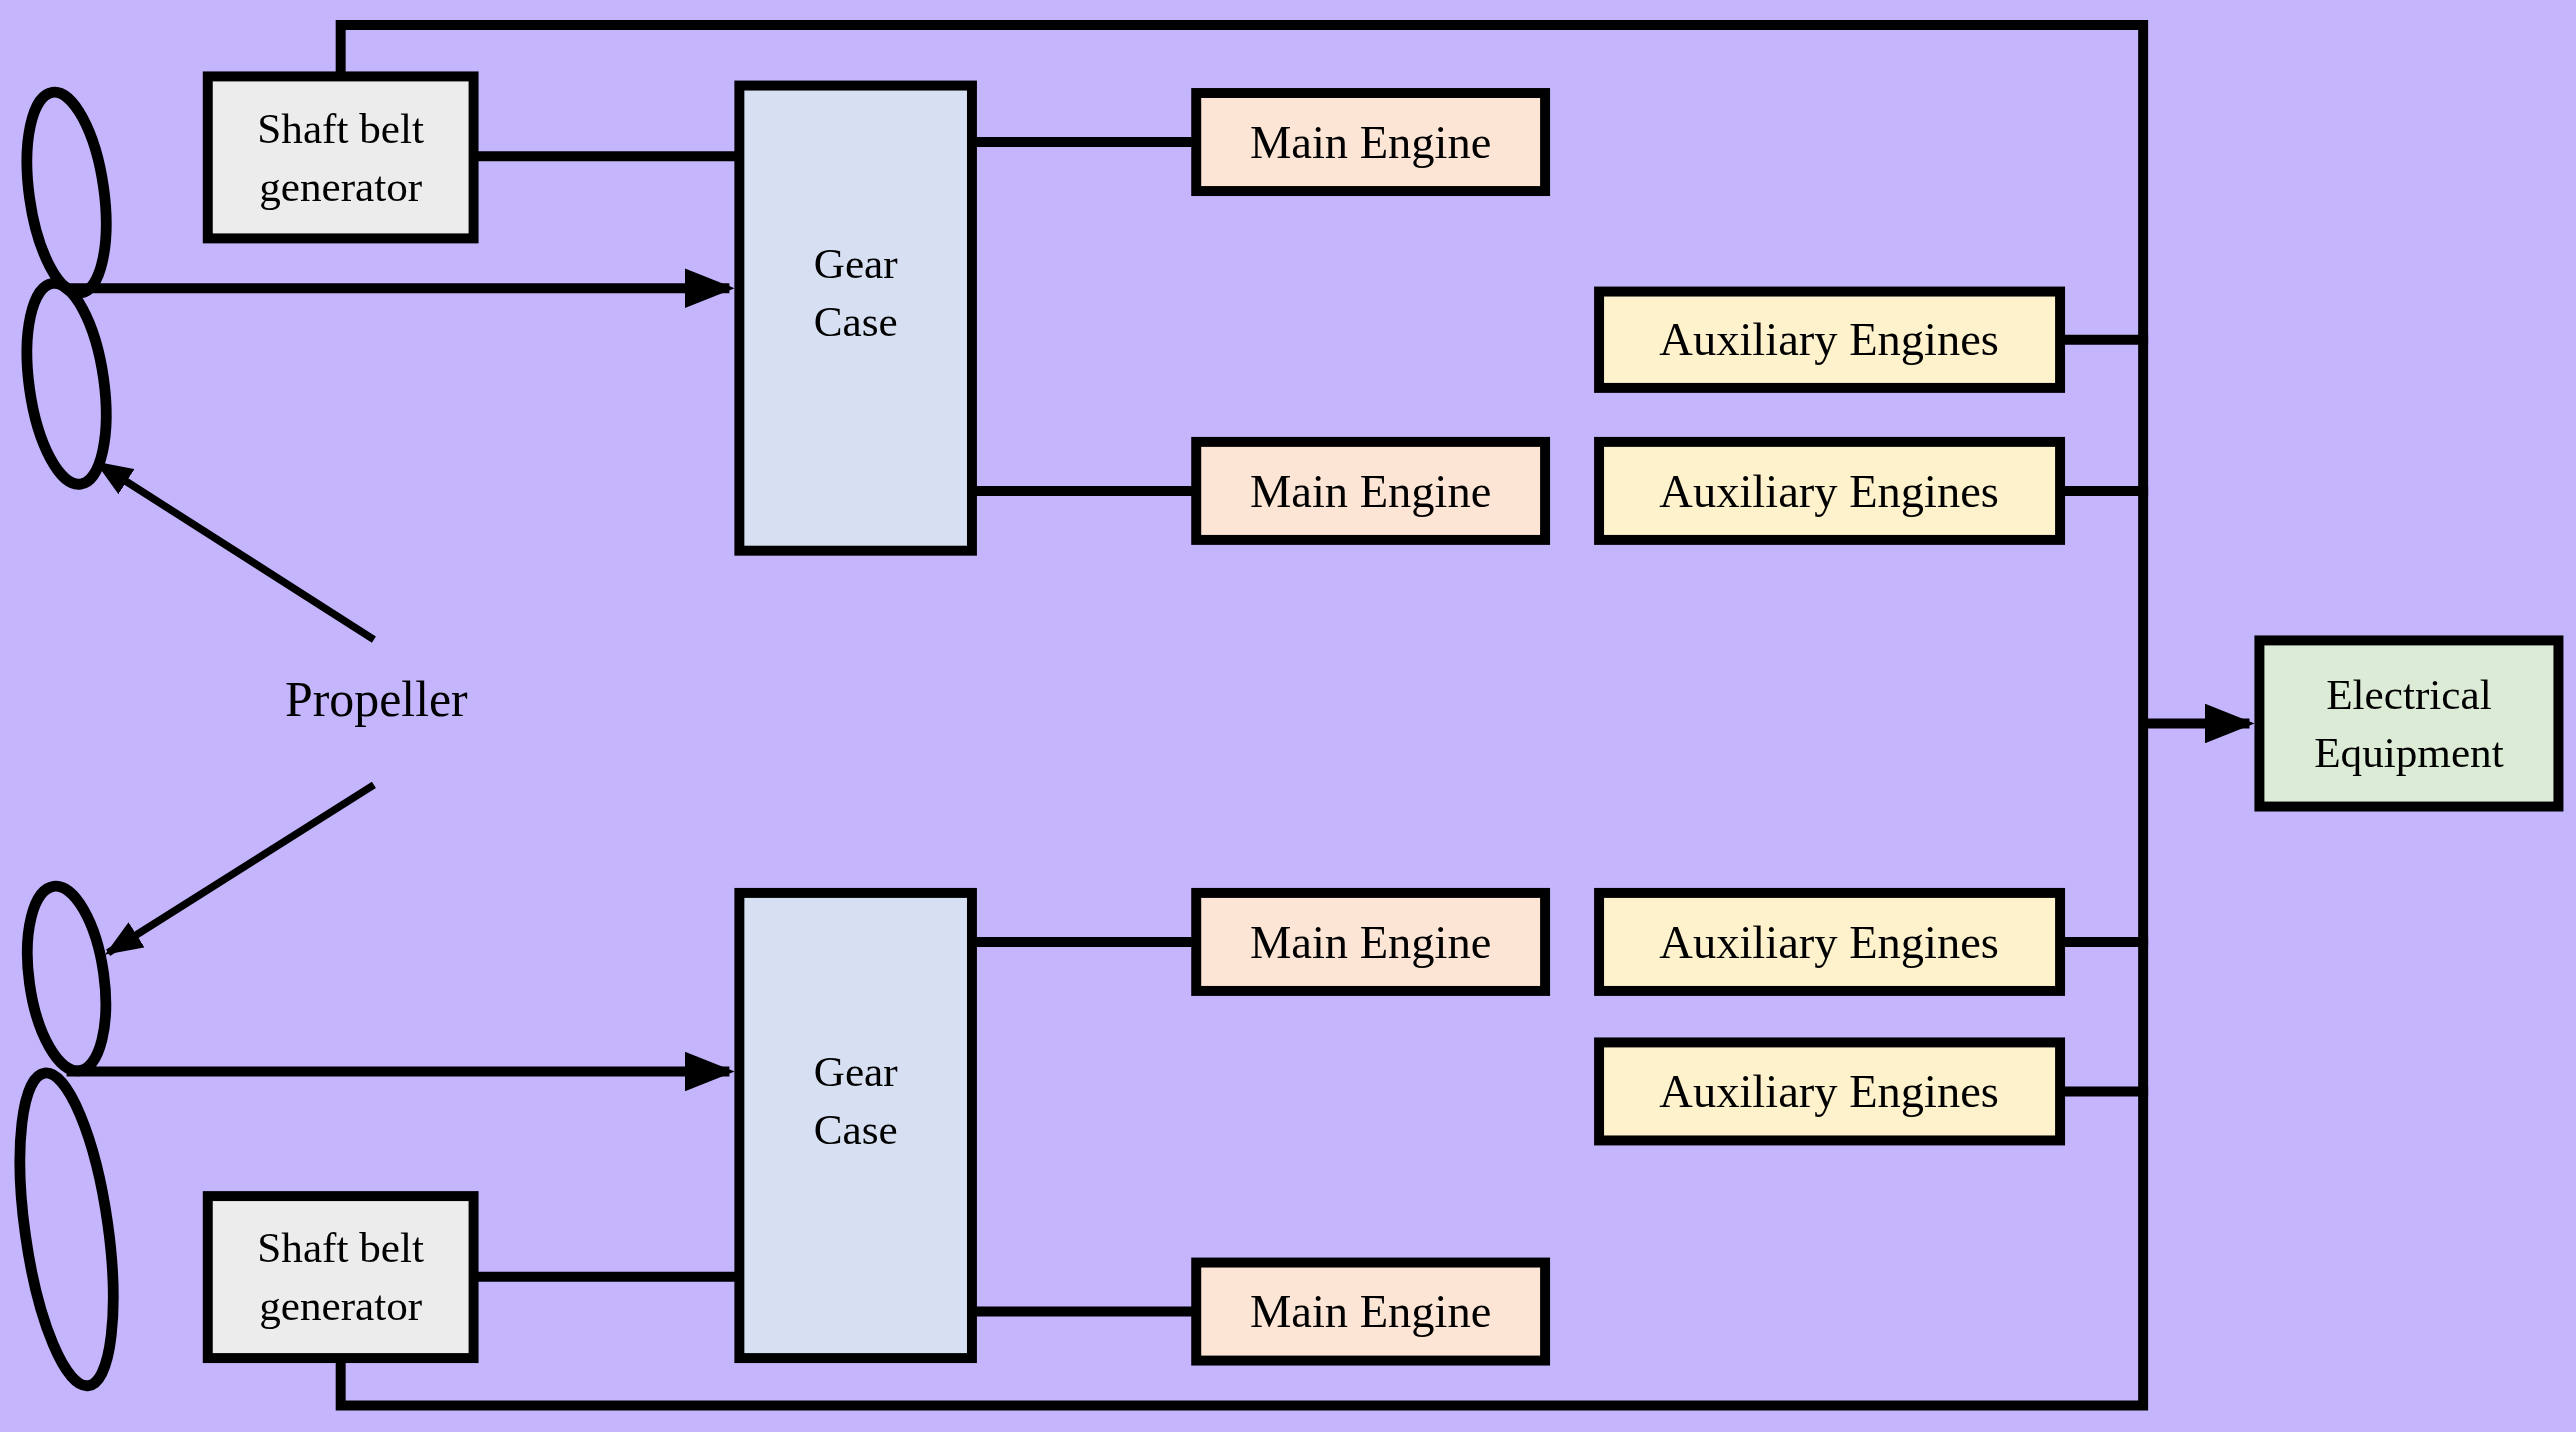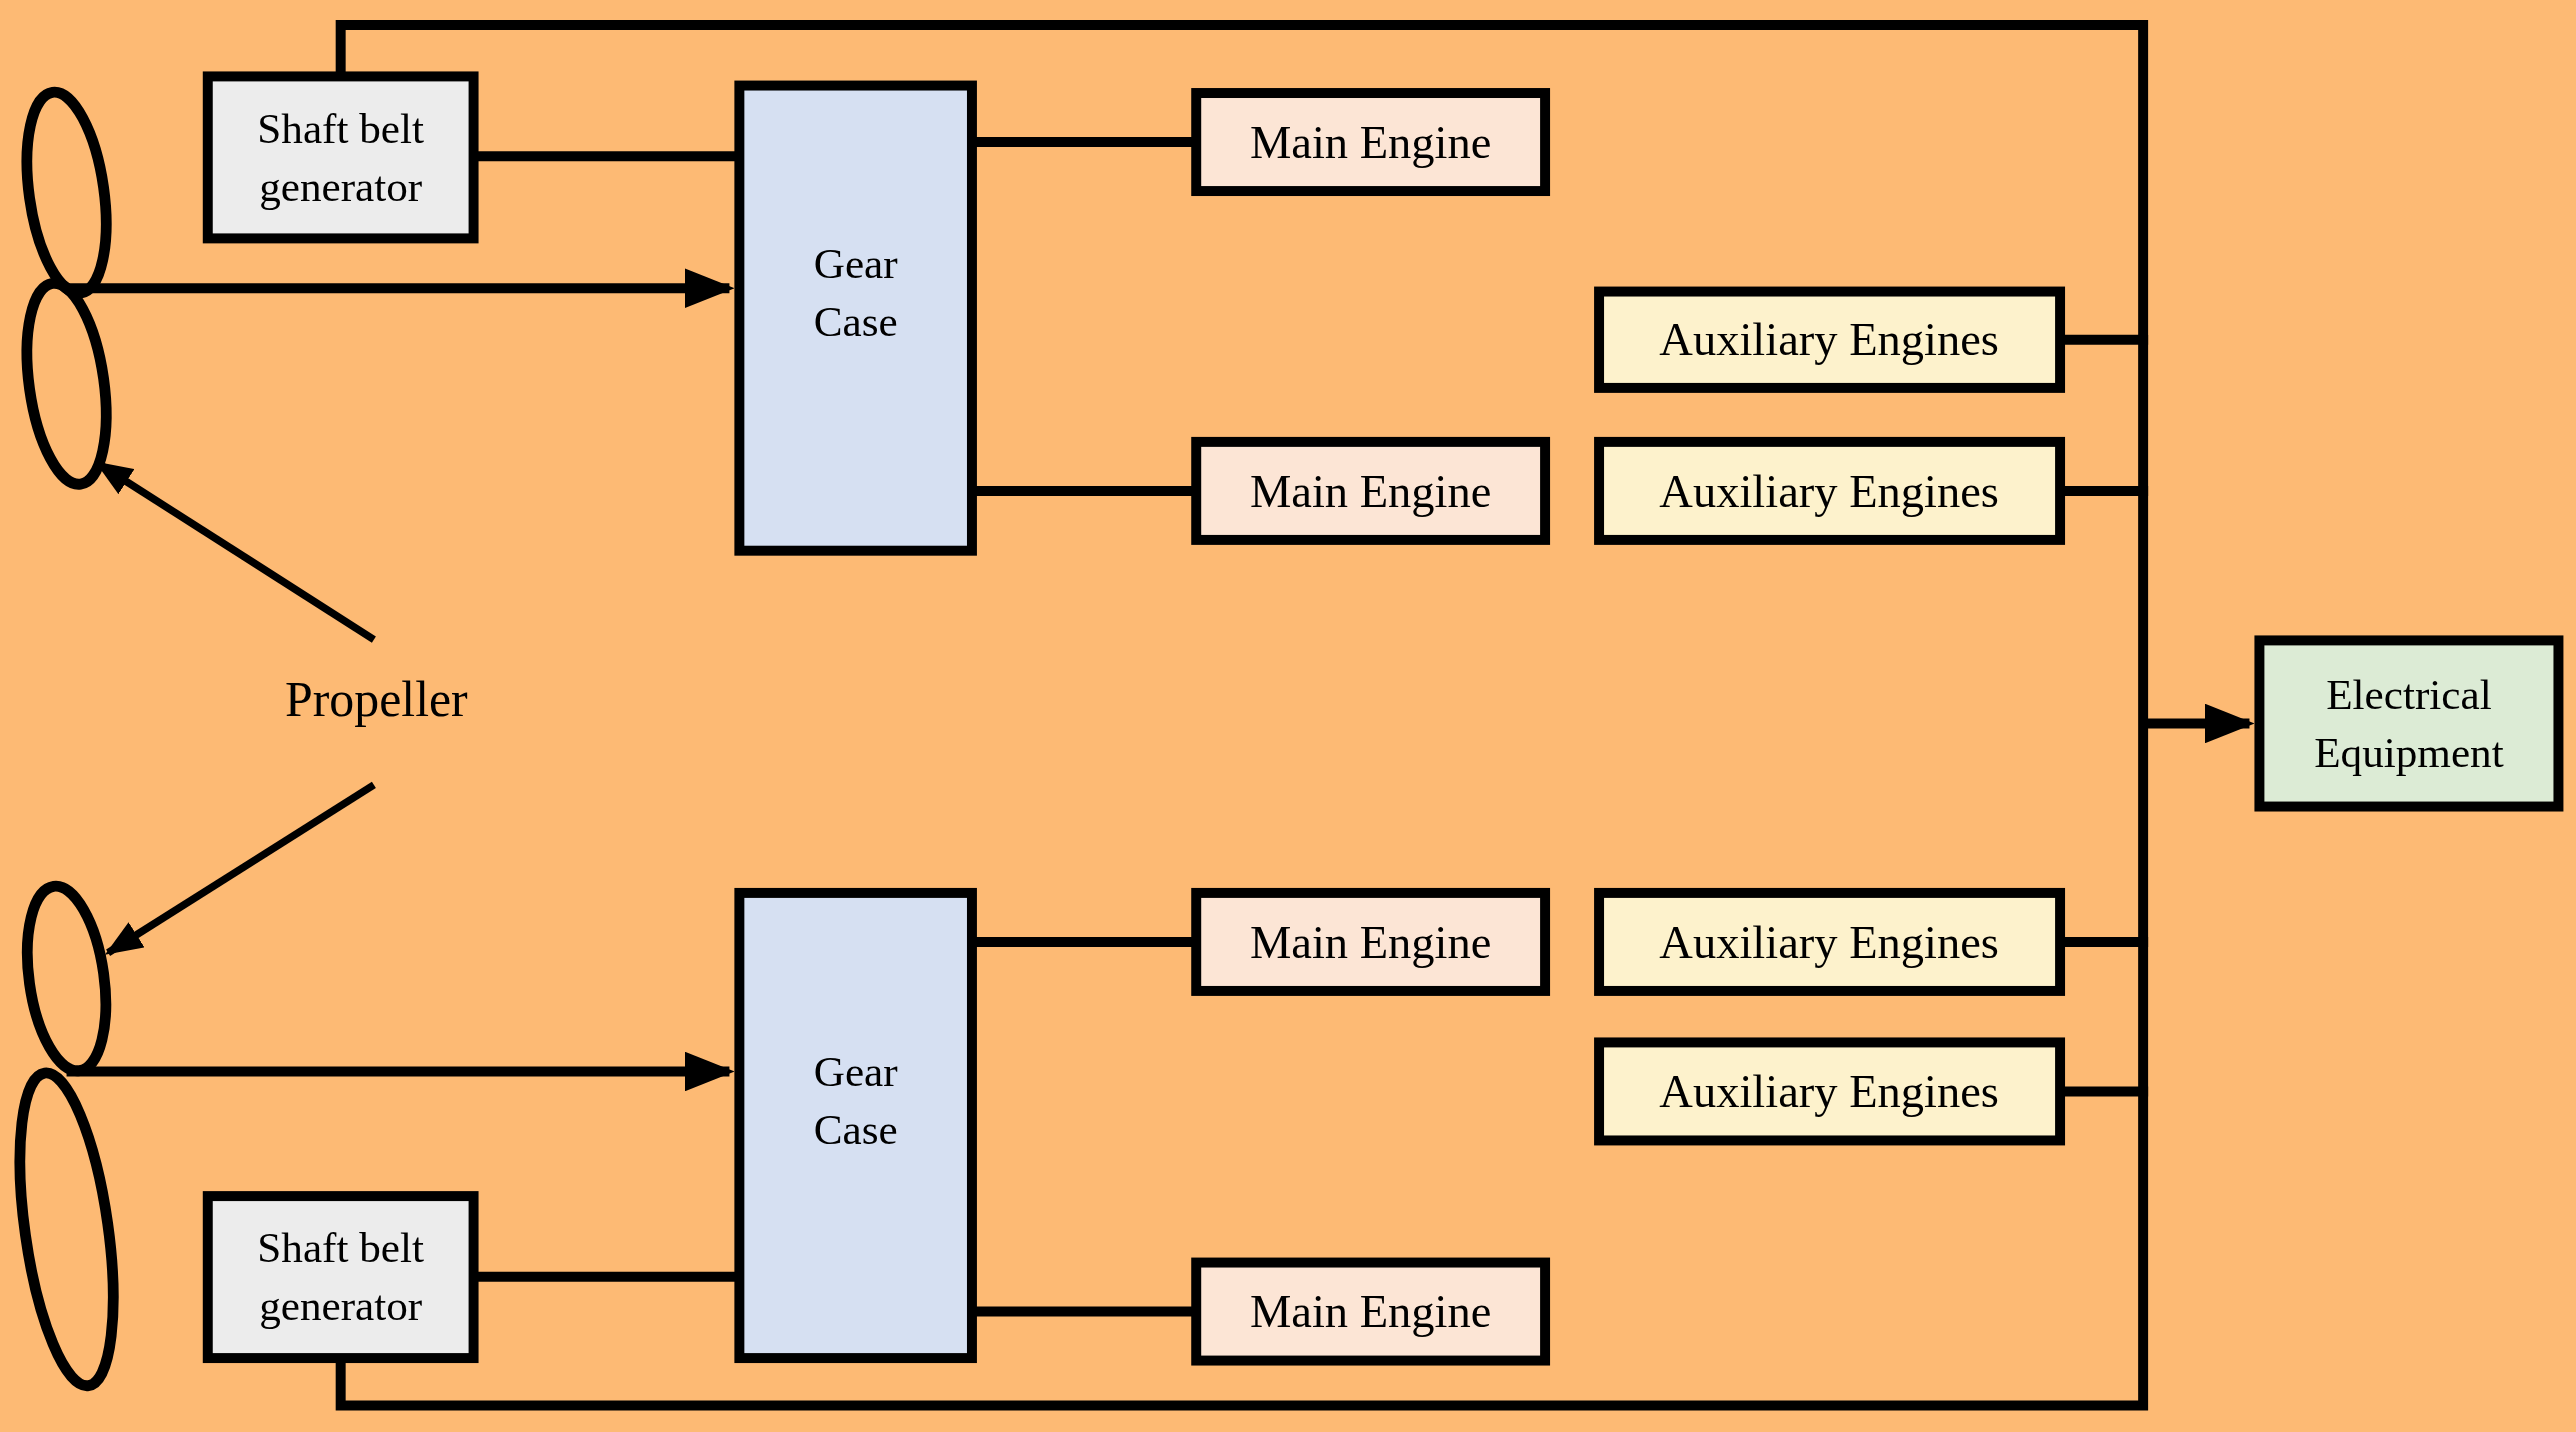--- a/index.html
+++ b/index.html
@@ -4,21 +4,21 @@
 <style>
   html, body {
     margin: 0;
     padding: 0;
     background: #ffffff;
   }
   .stage {
     position: relative;
     width: 2576px;
     height: 1432px;
-    background: #fdba74;
+    background: #c4b5fd;
   }
   svg { display: block; }
   .edge {
     fill: none;
     stroke-linecap: butt;
     stroke-linejoin: miter;
   }
   .node-box {
     stroke-width: 12px;
   }

